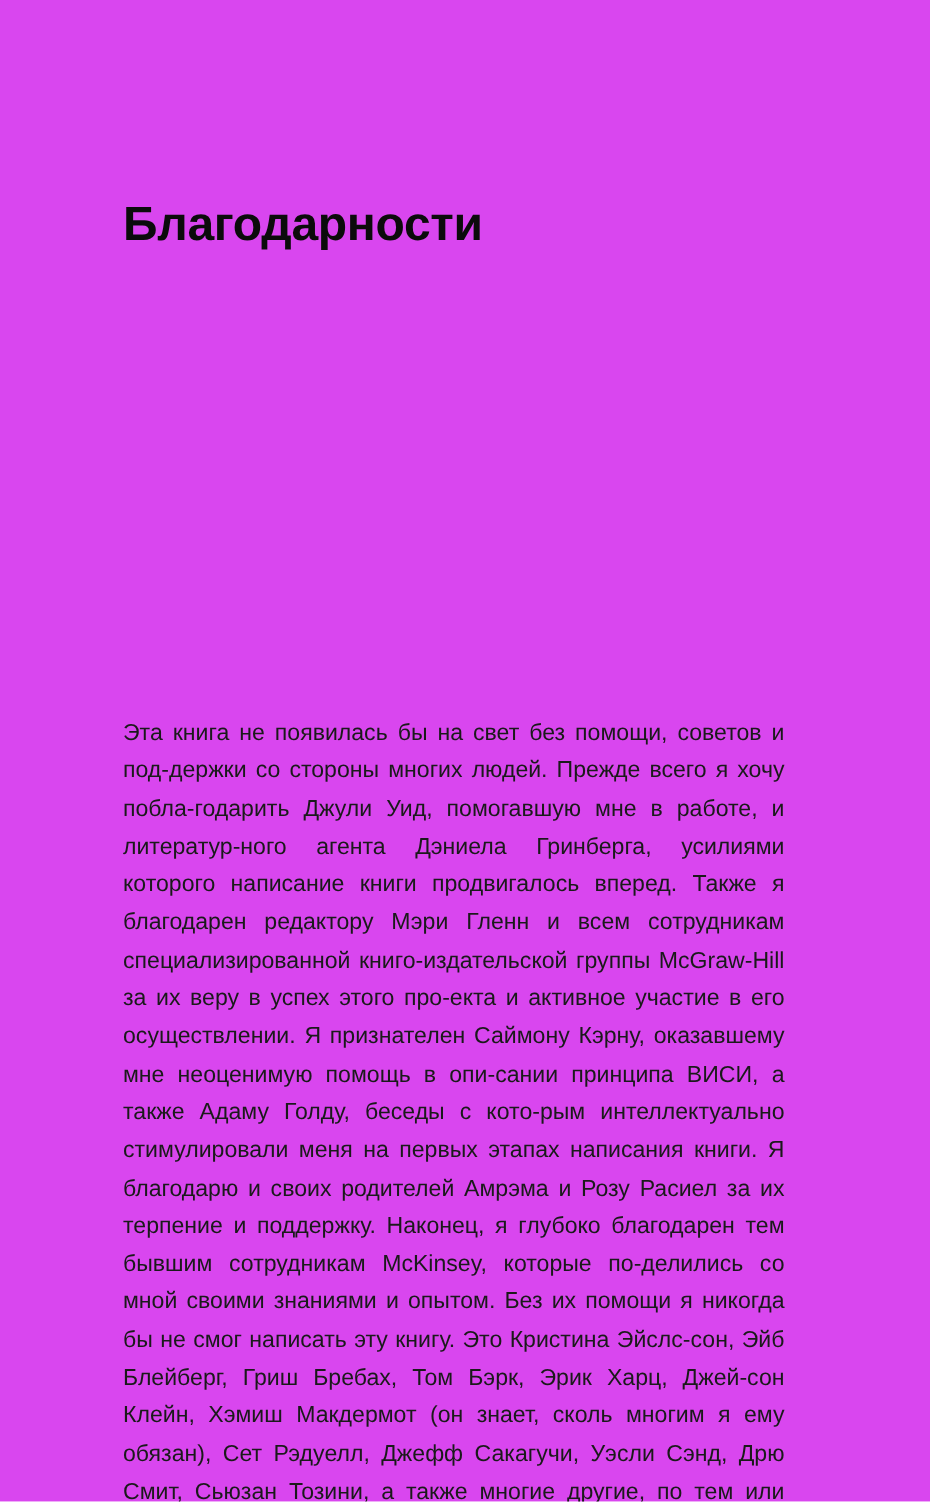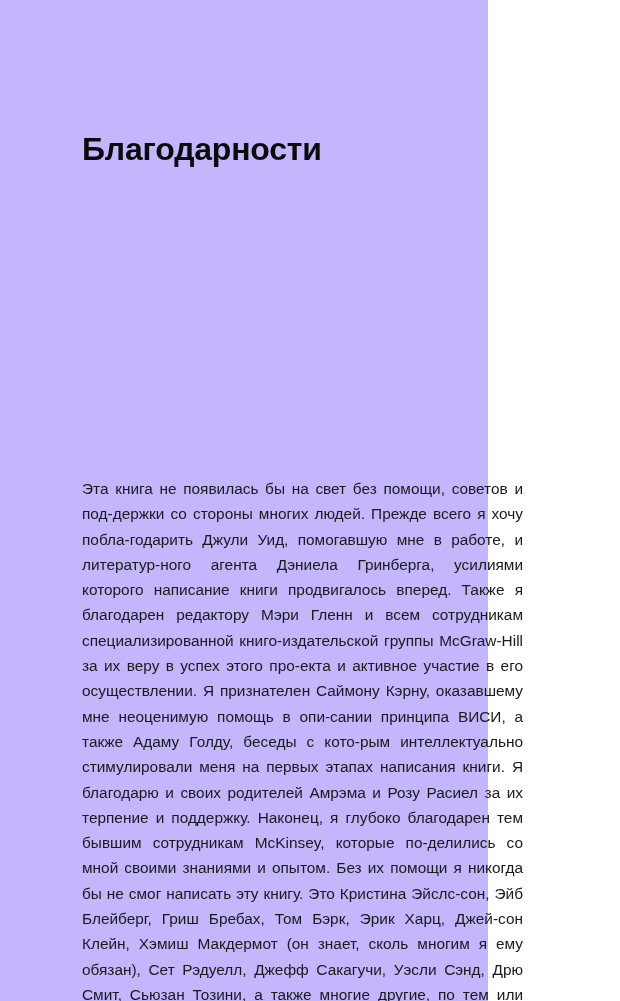--- a/index.html
+++ b/index.html
@@ -9,23 +9,23 @@
   }
   body {
     width: 620px;
     height: 1001px;
     overflow: hidden;
     font-family: "Liberation Sans", sans-serif;
     color: #111111;
   }
   .page {
     position: relative;
-    width: 488px;
+    width: 620px;
     height: 1001px;
-    background: #c4b5fd;
+    background: #d946ef;
     box-sizing: border-box;
   }
   .content {
     position: absolute;
     left: 82px;
     top: 0;
     width: 450px;
     height: 1001px;
   }
   .chapter-title {

